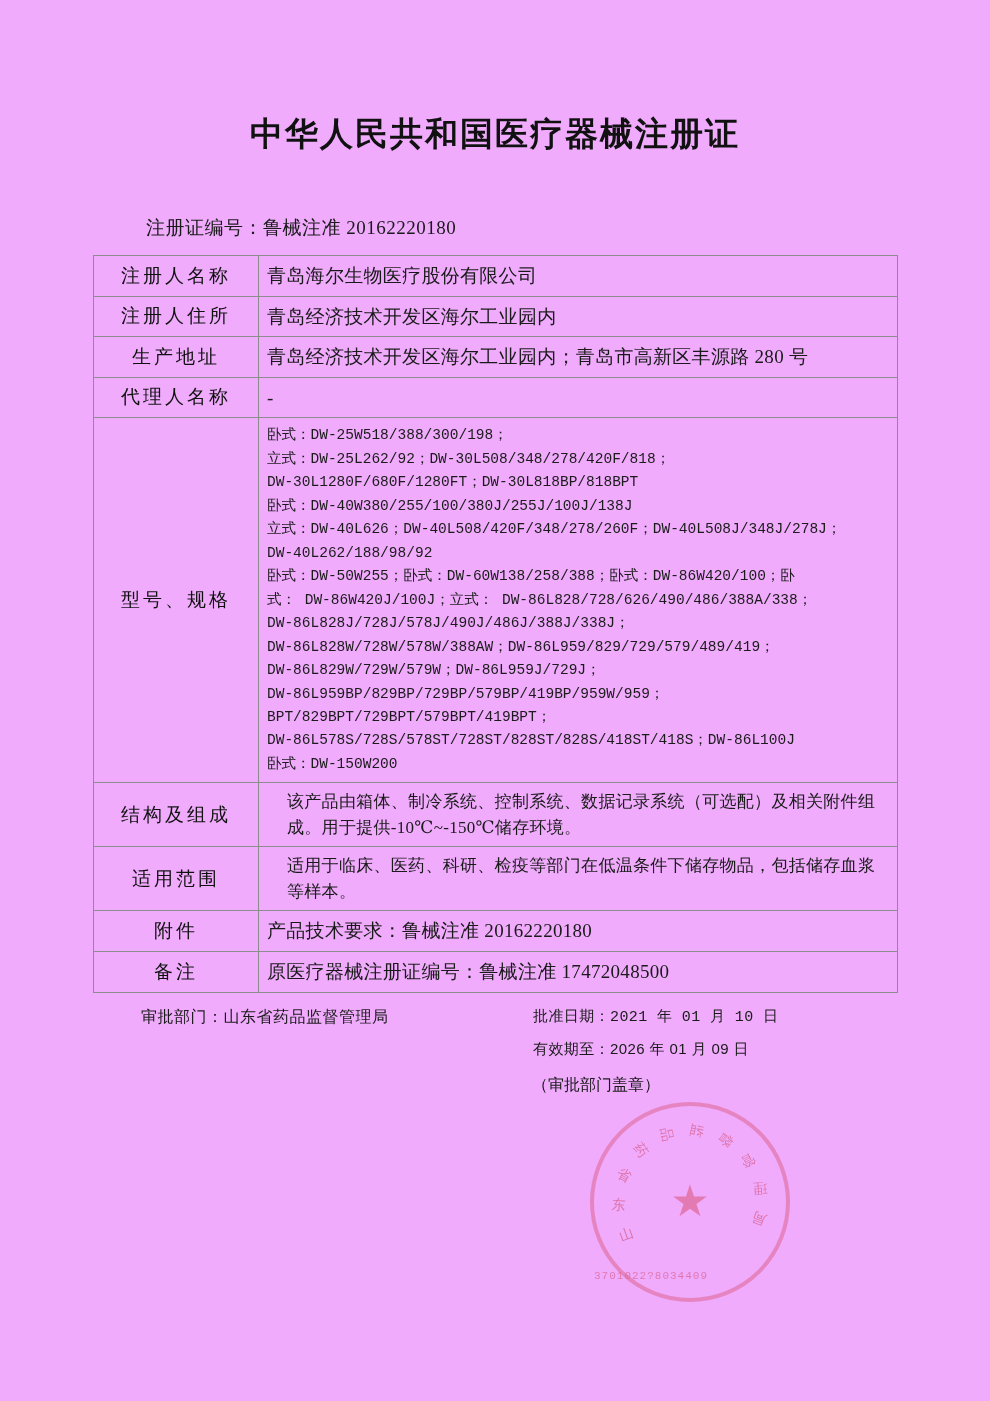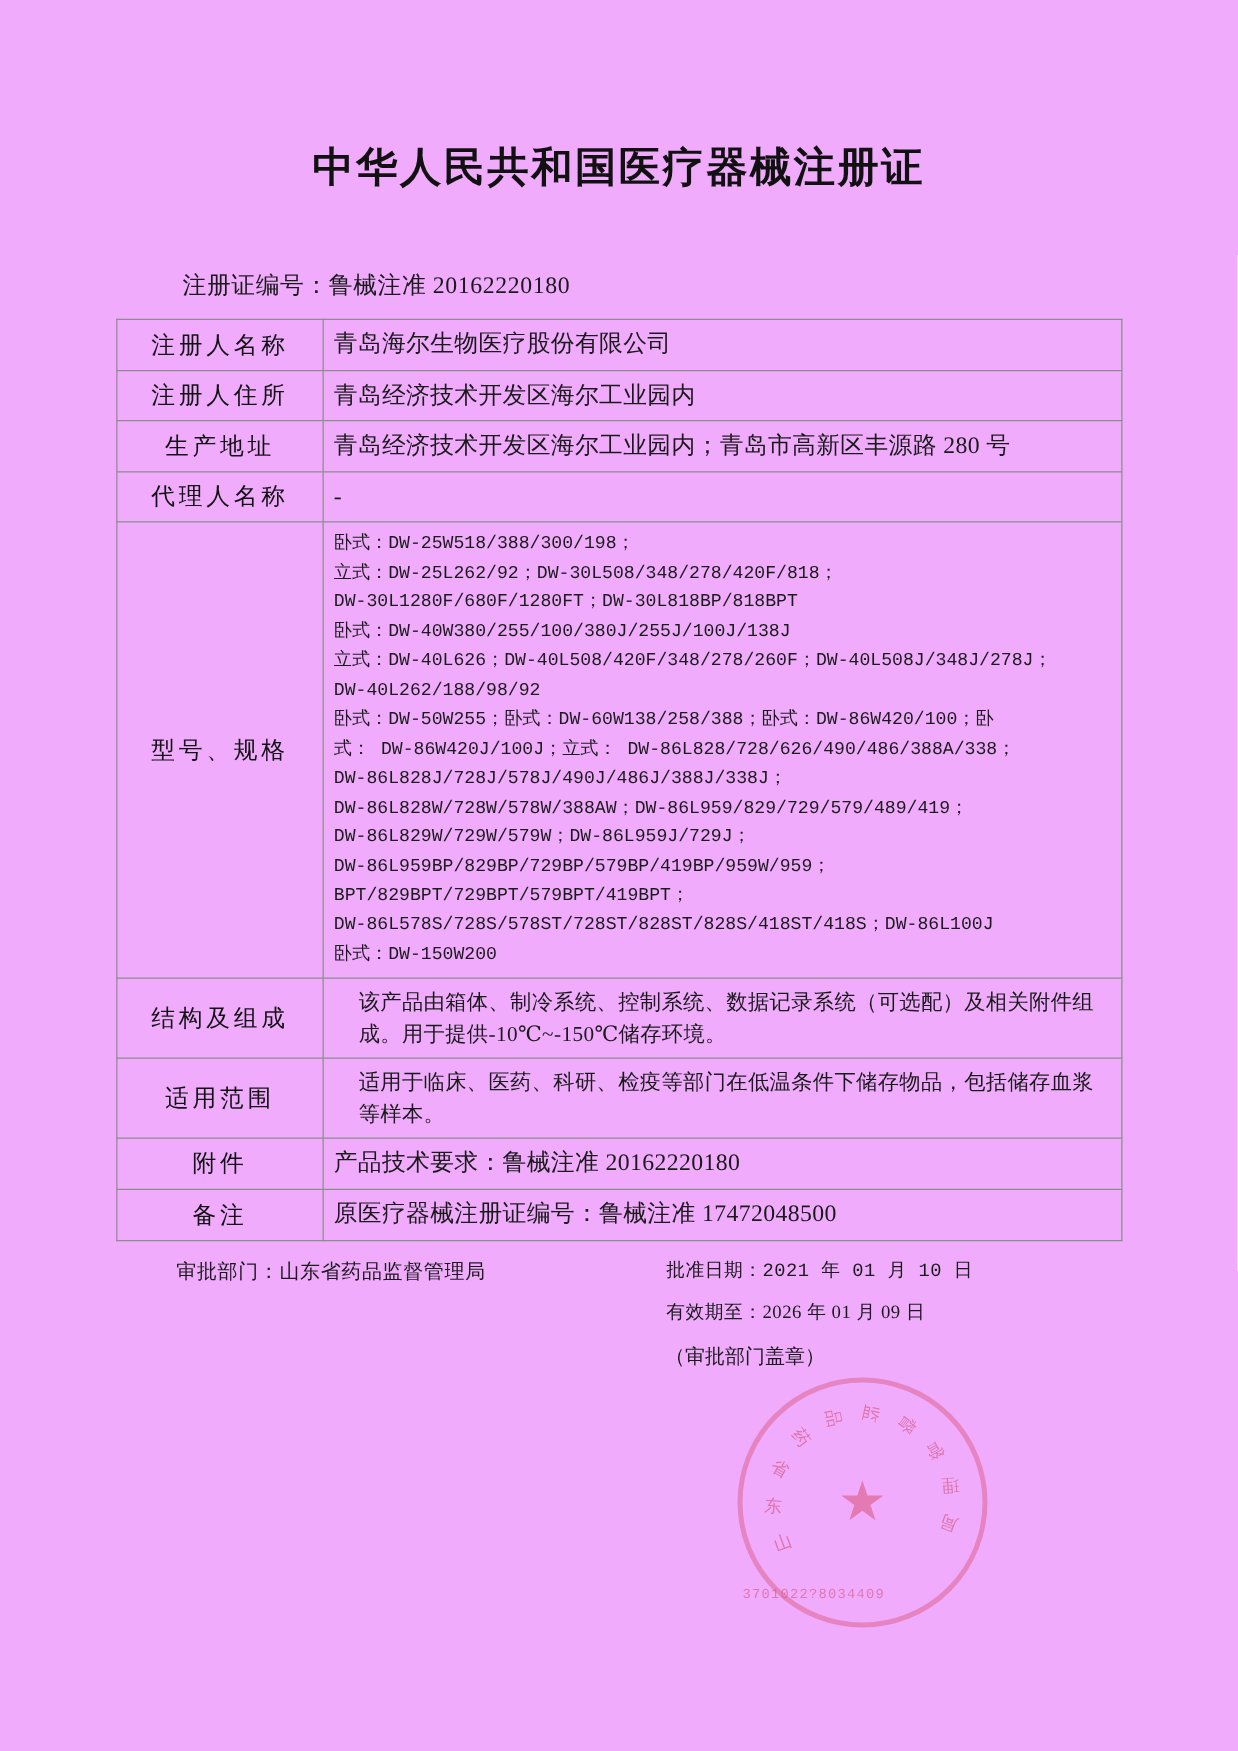--- a/index.html
+++ b/index.html
@@ -95,21 +95,21 @@
     left: 440px;
     top: 2px;
     font-family: "Liberation Mono", "DejaVu Sans Mono", monospace;
     font-size: 15px;
     letter-spacing: 0.4px;
   }
   .footer .valid-date {
     position: absolute;
     left: 440px;
     top: 35px;
-    font-family: Liberation Serif, serif;
+    font-family: Liberation Sans, sans-serif;
     font-size: 15px;
     letter-spacing: 0.4px;
   }
   .footer .seal-note {
     position: absolute;
     left: 439px;
     top: 70px;
     font-size: 16px;
   }
   .seal {

